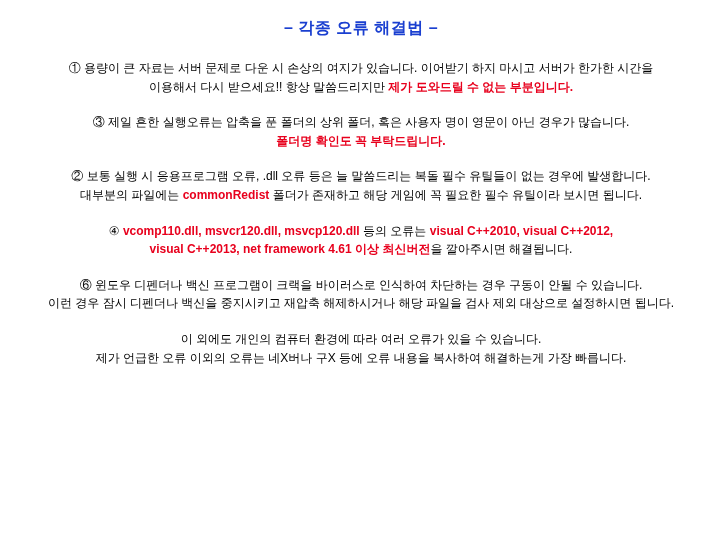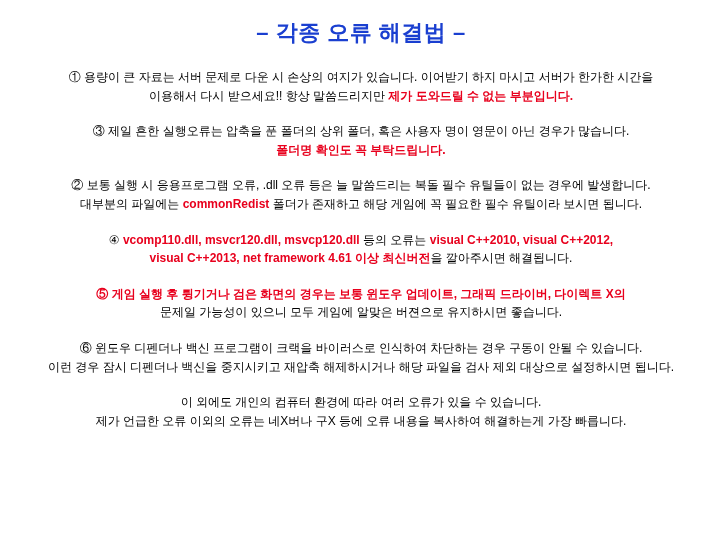--- a/index.html
+++ b/index.html
@@ -17,21 +17,21 @@
     width: 722px;
     height: 542px;
     position: relative;
     box-sizing: border-box;
     padding: 14px 12px 8px 12px;
   }
   .title {
     text-align: center;
     color: #1a3fd0;
     font-weight: bold;
-    font-size: 22px;
+    font-size: 16px;
     letter-spacing: 0.5px;
     margin: 4px 0 20px 0;
   }
   .block {
     text-align: center;
     margin: 0 0 17px 0;
     line-height: 1.55;
     font-size: 12px;
     color: #000000;
   }
@@ -60,24 +60,20 @@
       </div>
       <div class="block">
         <span class="line"><span>② 보통 실행 시 응용프로그램 오류, .dll 오류 등은 늘 말씀드리는 복돌 필수 유틸들이 없는 경우에 발생합니다.</span></span>
         <span class="line"><span>대부분의 파일에는 </span><span class="red">commonRedist</span><span> 폴더가 존재하고 해당 게임에 꼭 필요한 필수 유틸이라 보시면 됩니다.</span></span>
       </div>
       <div class="block">
         <span class="line"><span>④ </span><span class="red">vcomp110.dll, msvcr120.dll, msvcp120.dll</span><span> 등의 오류는 </span><span class="red">visual C++2010, visual C++2012,</span></span>
         <span class="line"><span class="red">visual C++2013, net framework 4.61 이상 최신버전</span><span>을 깔아주시면 해결됩니다.</span></span>
       </div>
       <div class="block">
-        <span class="line"><span class="red">⑤ 게임 실행 후 튕기거나 검은 화면의 경우는 보통 </span><span class="red">윈도우 업데이트, 그래픽 드라이버, 다이렉트 X</span><span class="red">의</span></span>
-        <span class="line"><span>문제일 가능성이 있으니 모두 게임에 알맞은 버젼으로 유지하시면 좋습니다.</span></span>
-      </div>
-      <div class="block">
       </div>
       <div class="block">
         <span class="line"><span>⑥ 윈도우 디펜더나 백신 프로그램이 크랙을 바이러스로 인식하여 차단하는 경우 구동이 안될 수 있습니다.</span></span>
         <span class="line"><span>이런 경우 잠시 디펜더나 백신을 중지시키고 재압축 해제하시거나 해당 파일을 검사 제외 대상으로 설정하시면 됩니다.</span></span>
       </div>
       <div class="block">
         <span class="line"><span>이 외에도 개인의 컴퓨터 환경에 따라 여러 오류가 있을 수 있습니다.</span></span>
         <span class="line"><span>제가 언급한 오류 이외의 오류는 네X버나 구X 등에 오류 내용을 복사하여 해결하는게 가장 빠릅니다.</span></span>
       </div>
     </div>

